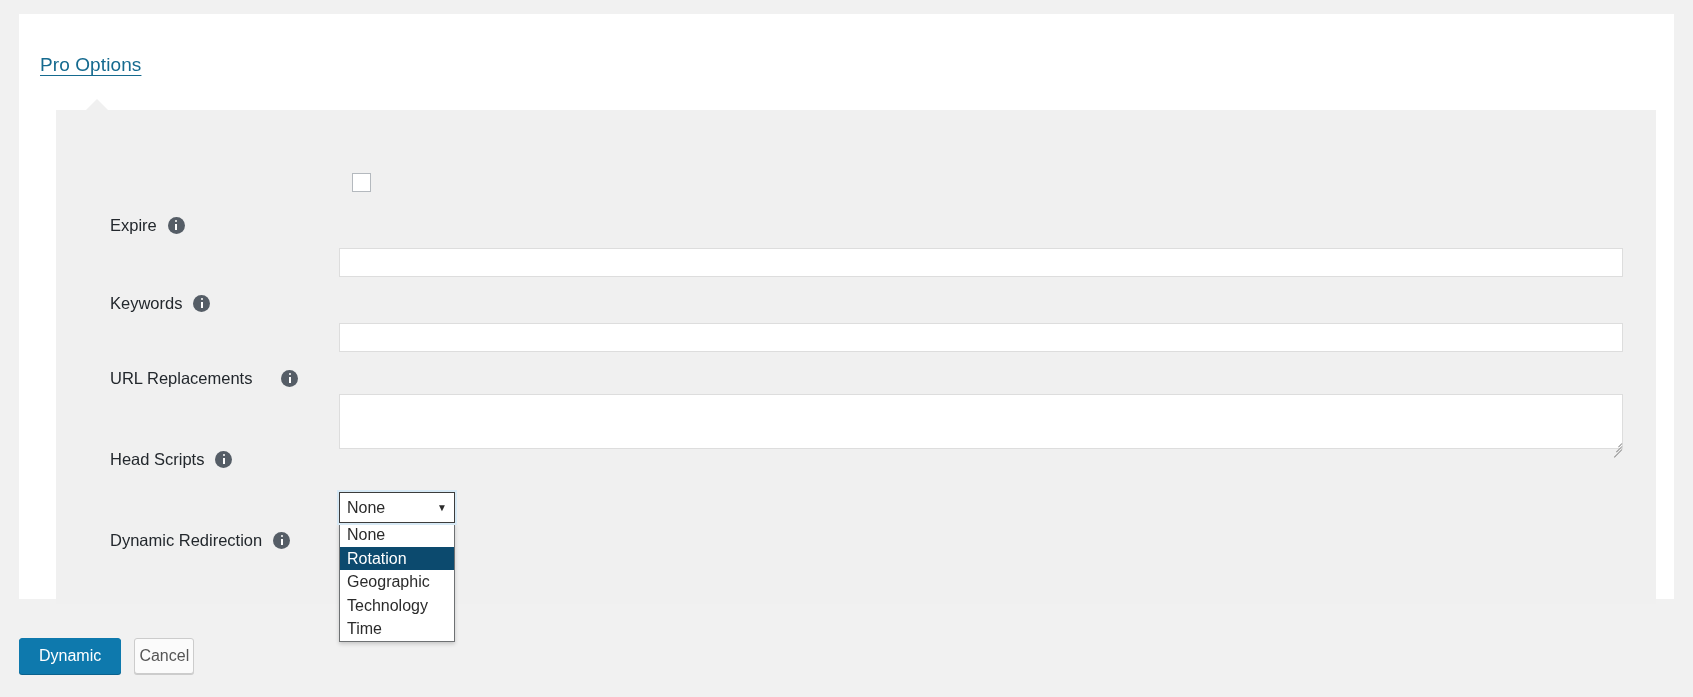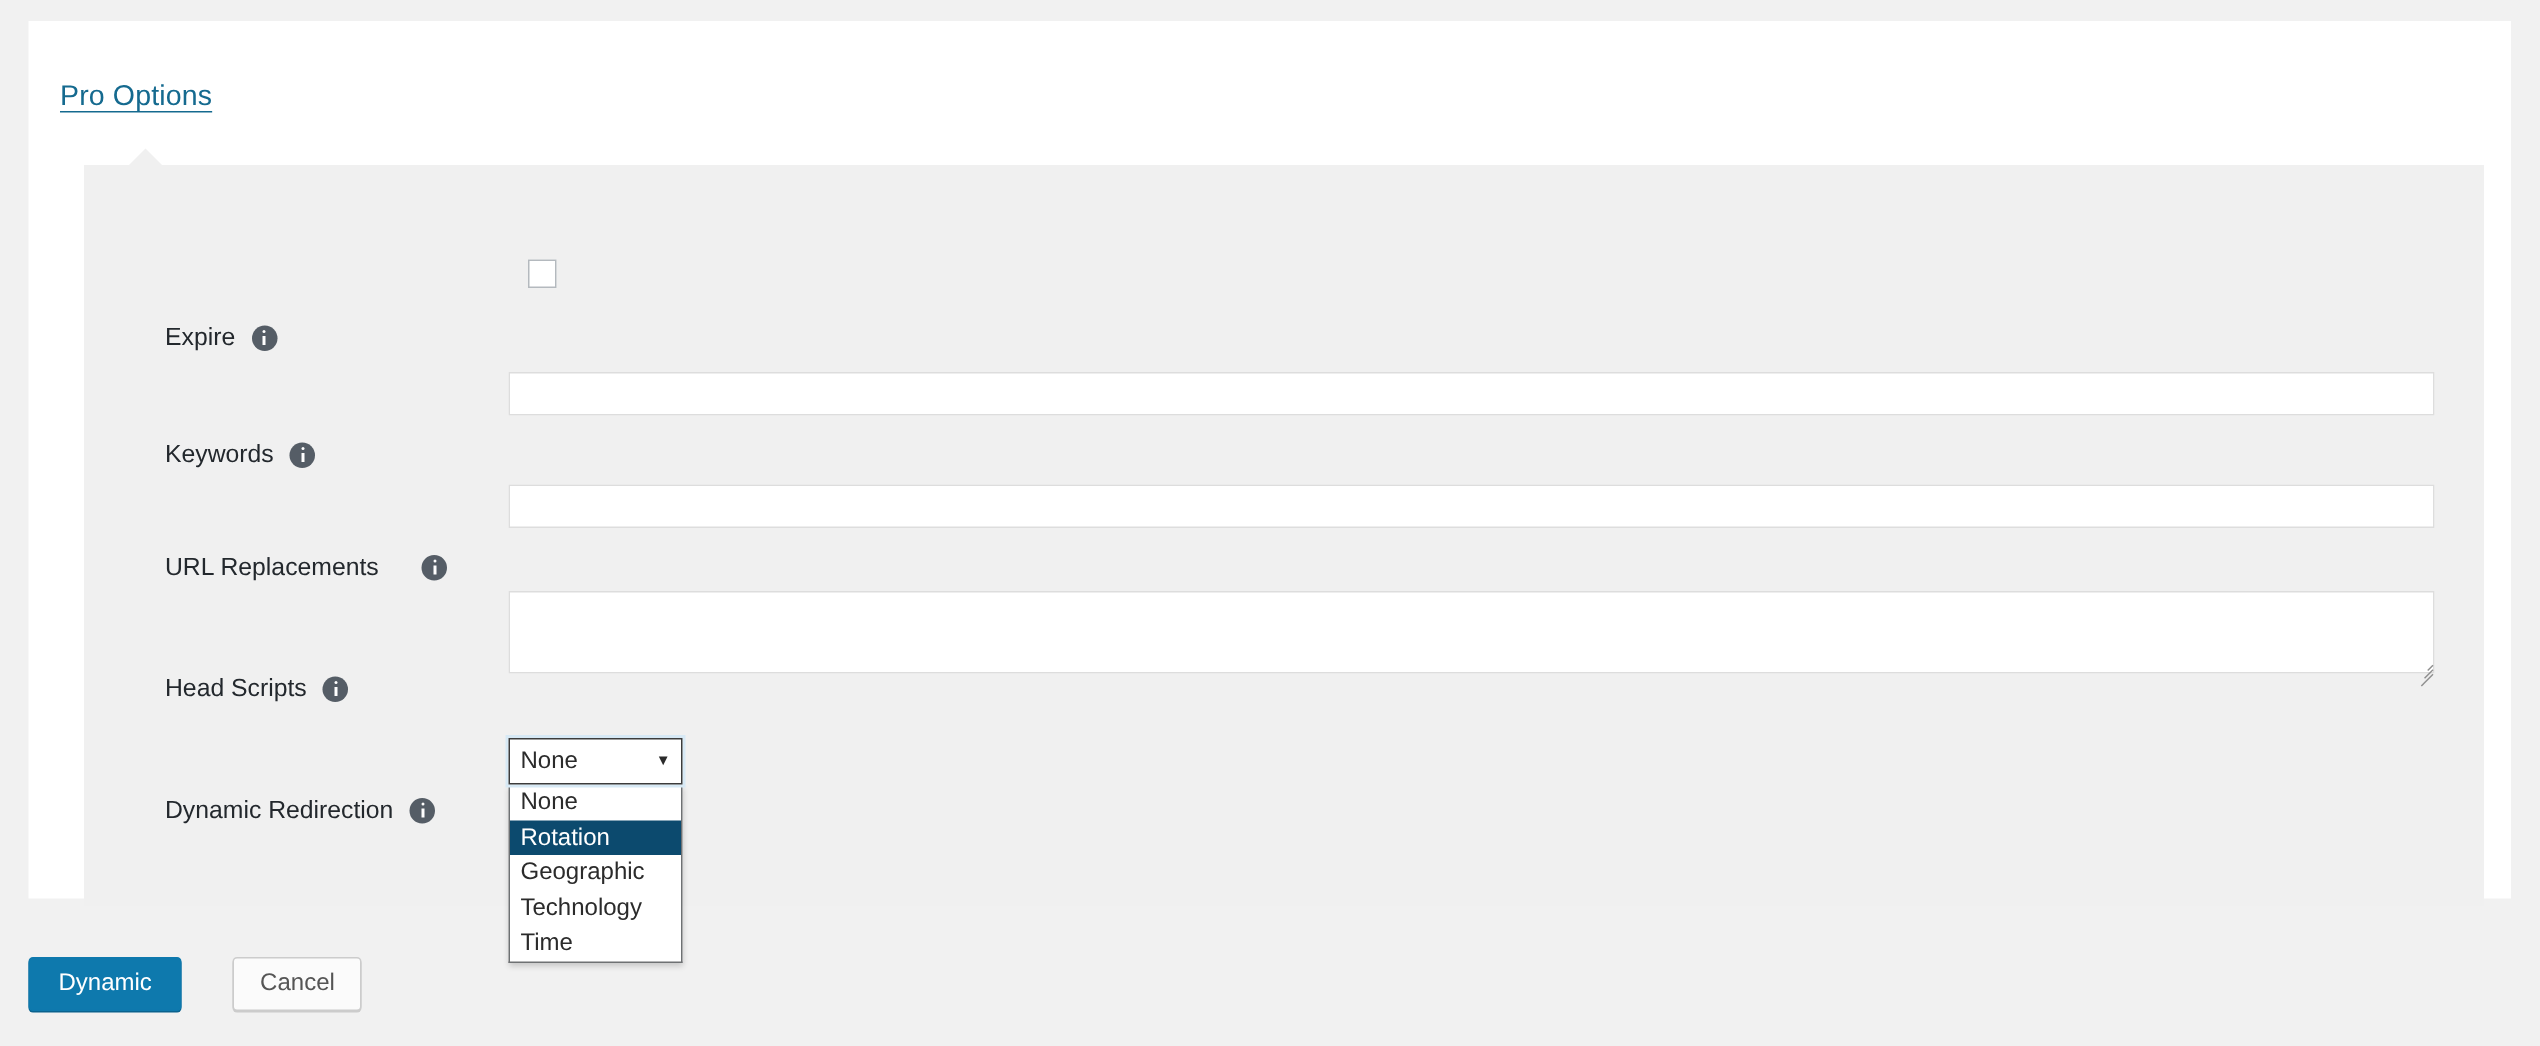--- a/index.html
+++ b/index.html
@@ -235,22 +235,22 @@
     background: #0e79ad;
     border: 1px solid #0e79ad;
     color: #ffffff;
     padding: 8px 19px;
     box-shadow: 0 1px 0 #0a628e;
   }
   .btn-secondary {
     background: #fbfbfb;
     border: 1px solid #cccccc;
     color: #555555;
-    padding: 8px 17px;
-    margin-left: 30px;
+    padding: 8px 4px;
+    margin-left: 9px;
     box-shadow: 0 1px 0 #cccccc;
   }
 </style>
 </head>
 <body>
 
 <div class="card">
 
   <div class="tab-link-row">
     <a class="tab-link" href="#">Pro Options</a>

